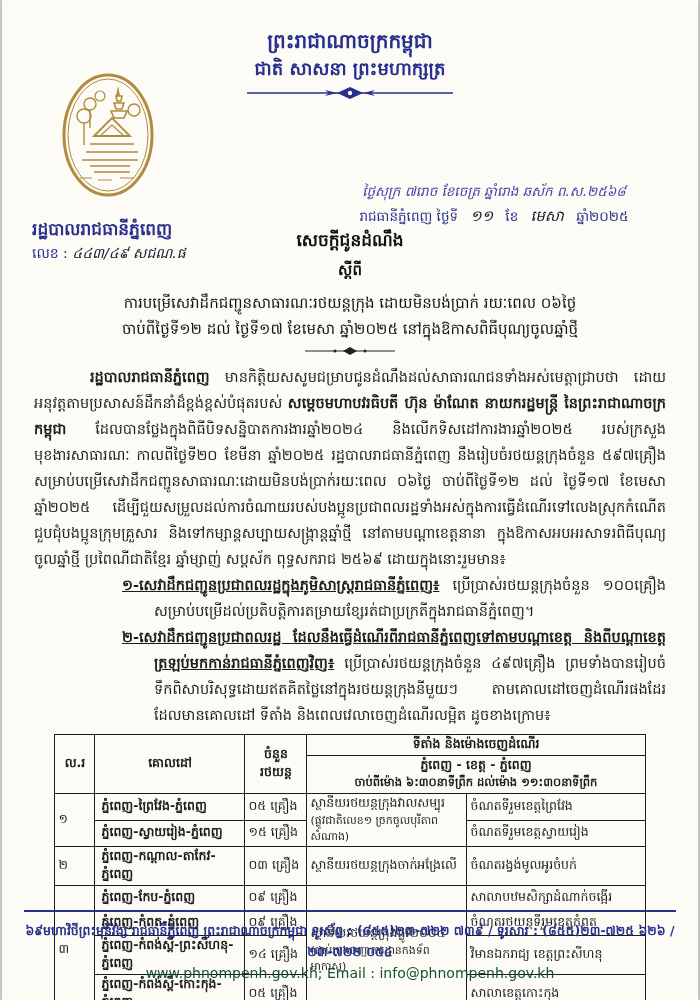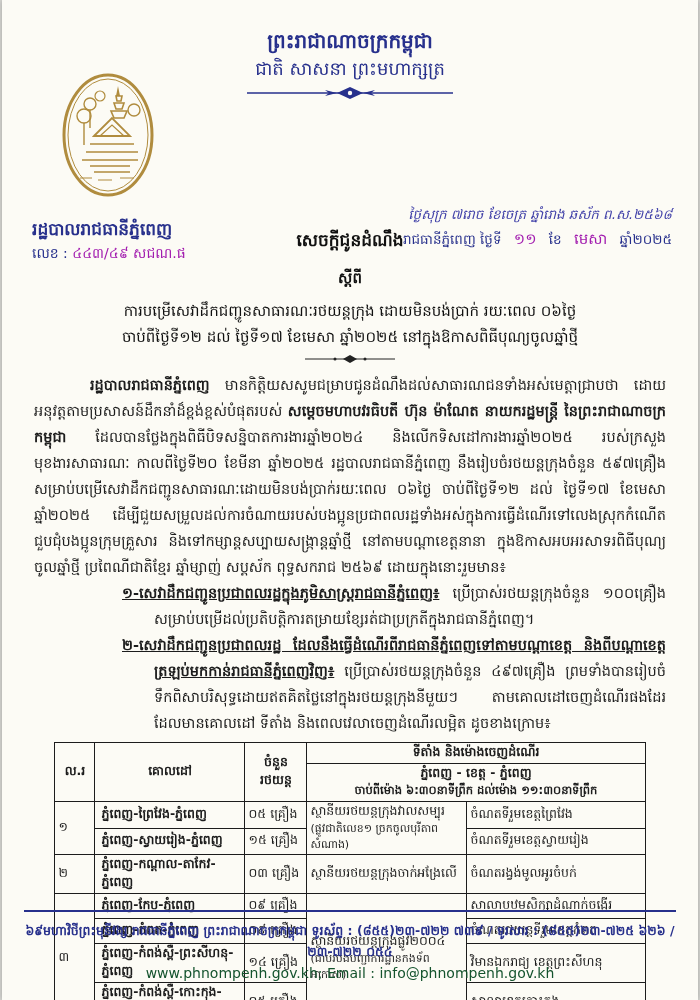--- a/index.html
+++ b/index.html
@@ -9,37 +9,37 @@
     margin:0 auto;
     background:#fcfbf5;
     font-family:"DejaVu Sans", sans-serif;
     color:#1c1c1c;
     overflow:hidden;
     box-shadow:0 0 6px rgba(0,0,0,.25);
   }
   
   .kingdom-header{padding-top:26px;text-align:center;color:#27308c;}
   .kingdom-title{font-size:20px;font-weight:bold;line-height:1.5;}
-  .kingdom-motto{font-size:18px;font-weight:normal;line-height:1.4;}
+  .kingdom-motto{font-size:18px;font-weight:bold;line-height:1.4;}
   .ornament{margin:4px auto 0;display:block;}
   
   .emblem{position:absolute;left:58px;top:70px;}
   
   .office-block{position:absolute;left:30px;top:218px;}
   .office-name{font-size:17px;font-weight:bold;color:#27308c;line-height:1.3;}
   .ref-line{font-size:14px;color:#27308c;margin-top:4px;}
-  .handwriting{color:#a21caf;font-weight:500;}
-  
-  .date-block{position:absolute;right:26px;top:204px;text-align:right;width:356px;}
+  .handwriting{color:#0f172a;font-style:italic;font-weight:500;}
+  
+  .date-block{position:absolute;right:26px;top:181px;text-align:center;width:356px;}
   .lunar-date{font-size:13.5px;color:#4040a8;font-style:italic;line-height:1.6;}
   .place-date{font-size:13.5px;color:#27308c;line-height:1.8;}
   .place-date .handwriting{font-size:15px;padding:0 8px;}
   
   .notice-title{margin-top:128px;text-align:center;color:#111;}
-  .notice-heading{font-size:17px;font-weight:bold;margin-bottom:14px;}
+  .notice-heading{font-size:17px;font-weight:bold;margin-bottom:6px;}
   .notice-sub{font-size:15px;font-weight:bold;margin-bottom:8px;}
   .subject-line{font-size:15px;font-weight:normal;line-height:26px;}
   .mini-ornament{display:block;margin:4px auto 0;}
   
   .body-text{margin:8px 32px 0;font-size:14.5px;line-height:26px;text-align:justify;}
   .para1{text-indent:56px;margin:0;}
   .item{padding-left:120px;text-indent:-32px;margin:0;}
   
   .bus-table{border-collapse:collapse;margin:6px auto 0;width:590px;table-layout:fixed;}
   .bus-table th,.bus-table td{border:1px solid #1c1c1c;padding:1px 3px;}

